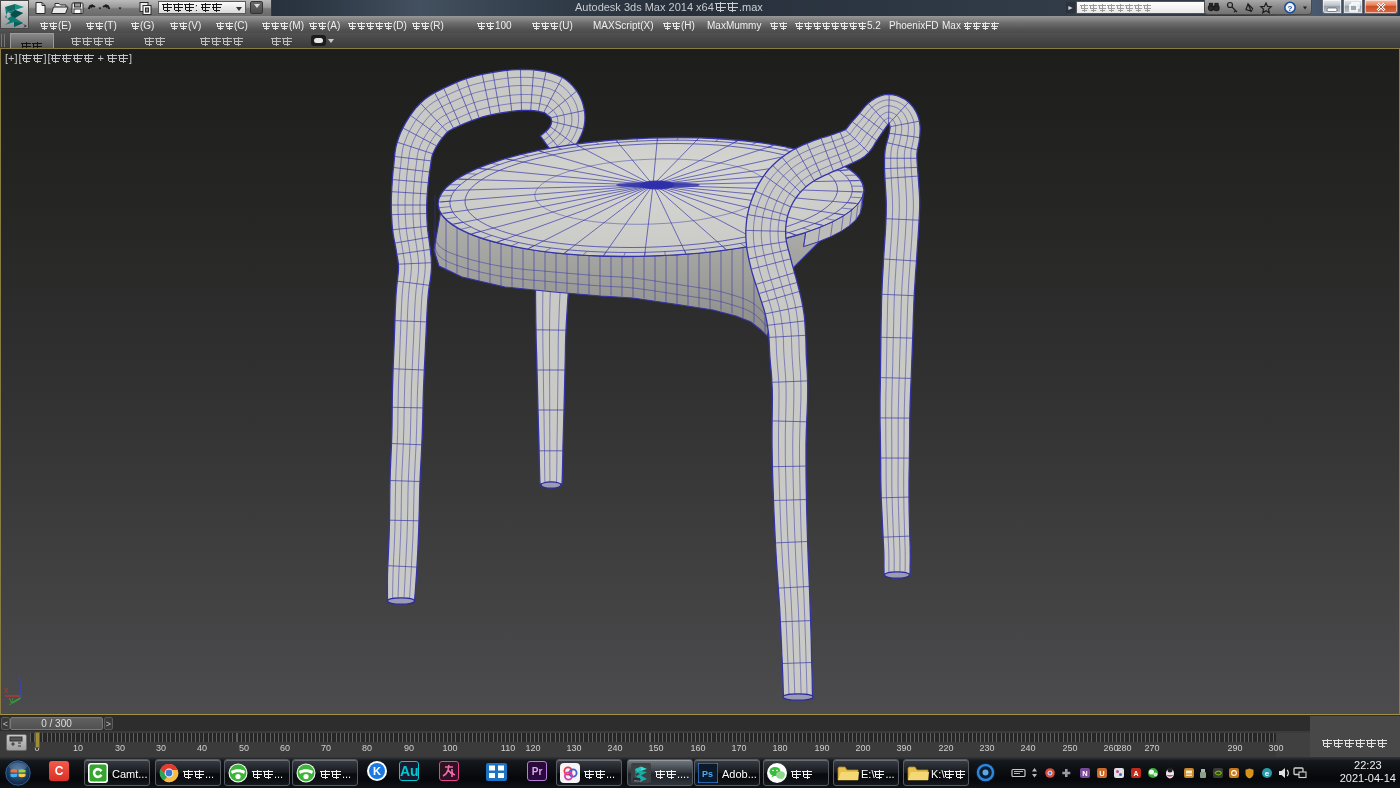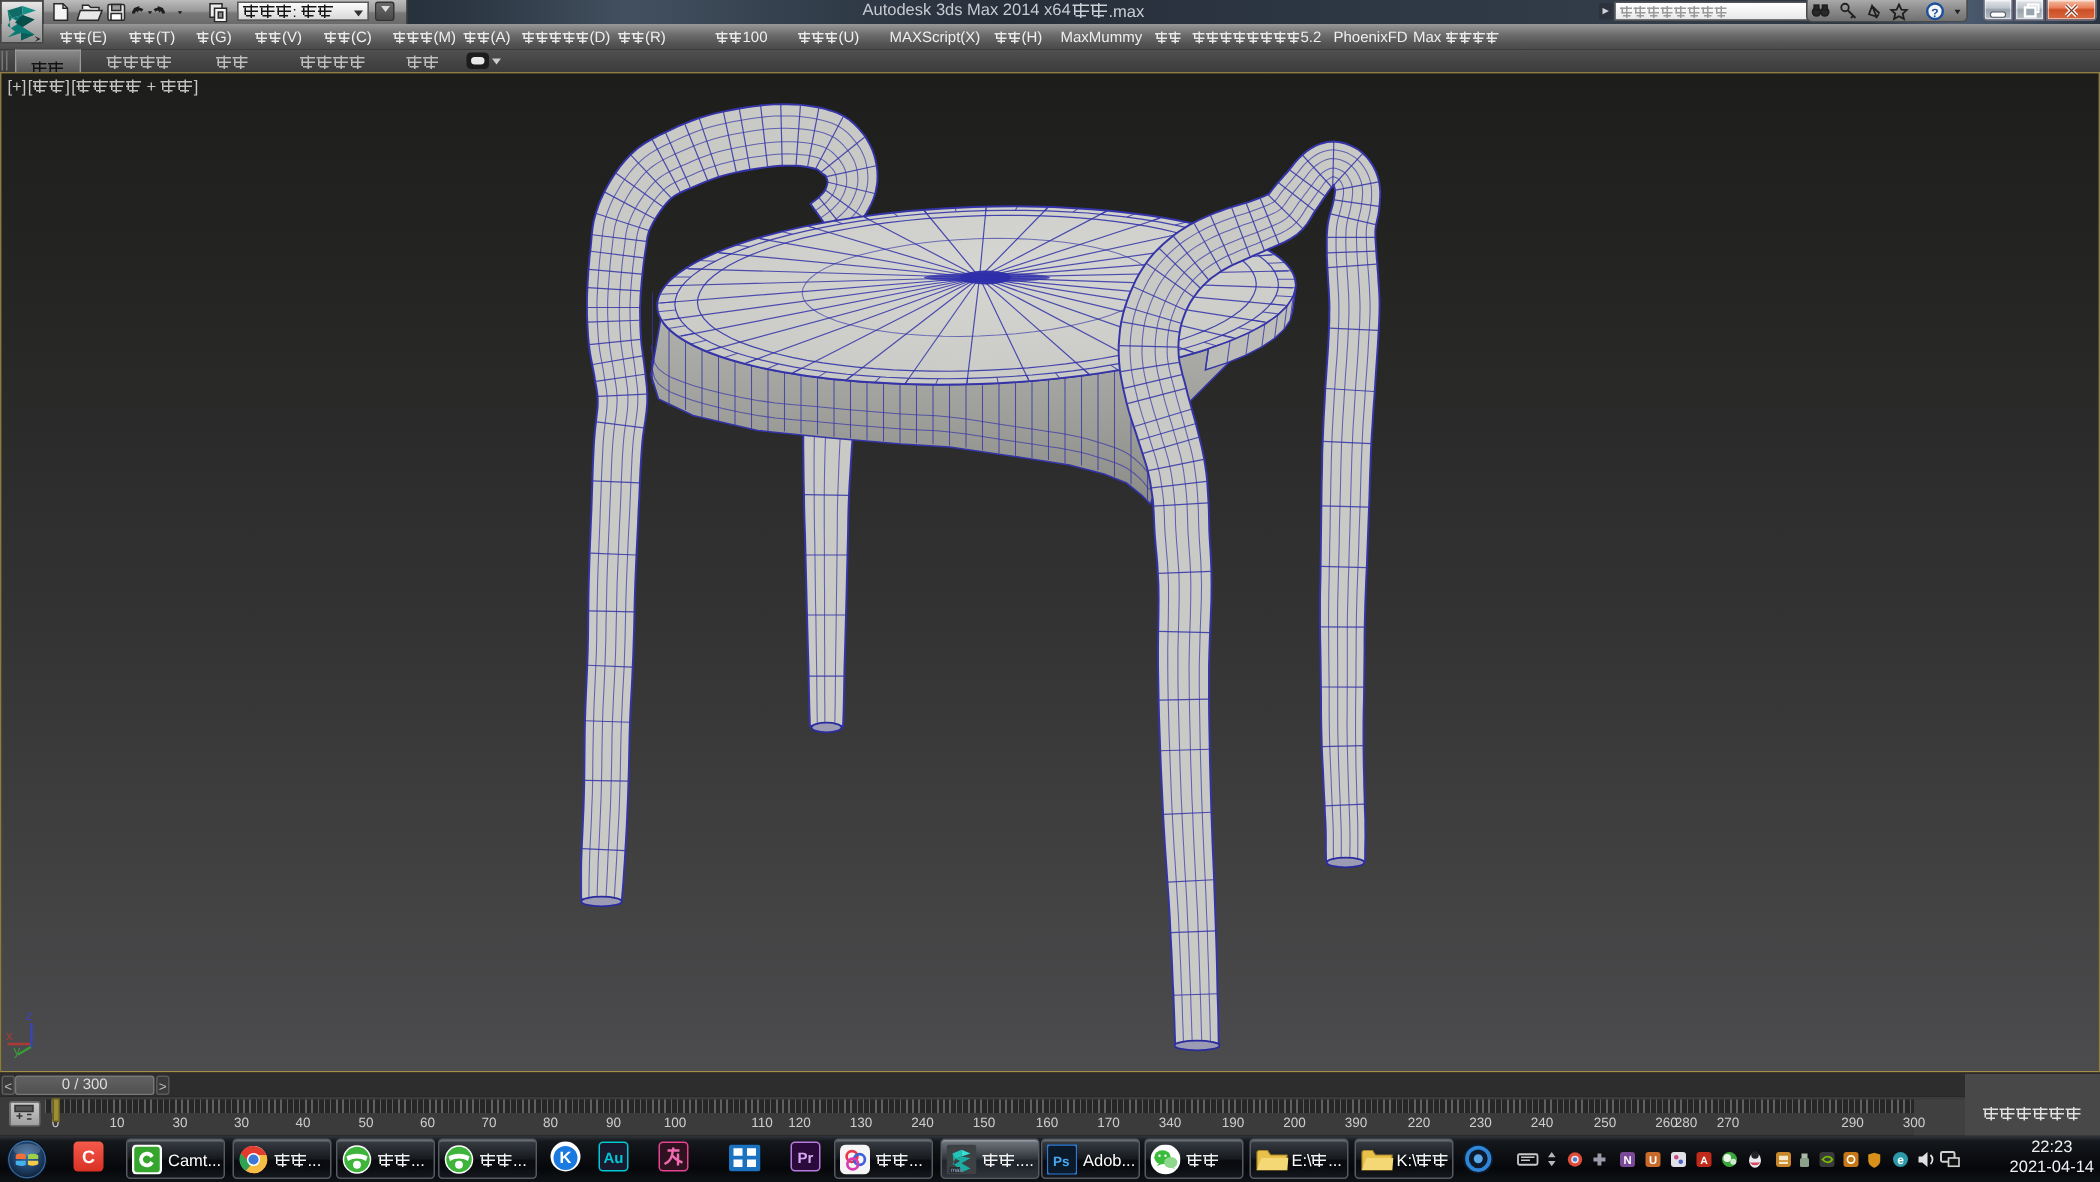--- a/index.html
+++ b/index.html
@@ -229,21 +229,21 @@
     <span class="tnum" style="left:367px">80</span>
     <span class="tnum" style="left:409px">90</span>
     <span class="tnum" style="left:450px">100</span>
     <span class="tnum" style="left:508px">110</span>
     <span class="tnum" style="left:533px">120</span>
     <span class="tnum" style="left:574px">130</span>
     <span class="tnum" style="left:615px">240</span>
     <span class="tnum" style="left:656px">150</span>
     <span class="tnum" style="left:698px">160</span>
     <span class="tnum" style="left:739px">170</span>
-    <span class="tnum" style="left:780px">340</span>
+    <span class="tnum" style="left:780px">180</span>
     <span class="tnum" style="left:822px">190</span>
     <span class="tnum" style="left:863px">200</span>
     <span class="tnum" style="left:904px">390</span>
     <span class="tnum" style="left:946px">220</span>
     <span class="tnum" style="left:987px">230</span>
     <span class="tnum" style="left:1028px">240</span>
     <span class="tnum" style="left:1070px">250</span>
     <span class="tnum" style="left:1111px">260</span>
     <span class="tnum" style="left:1152px">270</span>
     <span class="tnum" style="left:1124px">280</span>
@@ -266,21 +266,21 @@
 <ellipse cx="14" cy="7.5" rx="9" ry="4" fill="#ffffff" opacity="0.16"></ellipse>
 <g>
         <path d="M 6.5 10.8 C 9 9.6 11 9.7 13.2 10.9 L 13.2 13.6 L 6.5 13.6 Z" fill="#f07038"></path>
 <path d="M 14.6 10.9 C 17 9.8 19.2 9.9 21.5 11.1 L 21.5 13.6 L 14.6 13.6 Z" fill="#9ed04a"></path>
 <path d="M 6.5 14.8 L 13.2 14.8 L 13.2 17.6 C 11 18.7 9 18.6 6.5 17.4 Z" fill="#44b2ec"></path>
 <path d="M 14.6 14.8 L 21.5 14.8 L 21.5 17.2 C 19.2 18.4 17 18.5 14.6 17.5 Z" fill="#f8cc48"></path>
       </g>
 </svg>
     <div class="ticon" style="left:49px;background:linear-gradient(#f45a4a,#d93025);color:#fff;font-size:12px">C</div>
     <div class="ticon" style="left:367px;background:#fff;border-radius:10px;color:#fff;font-size:12px"><span style="display:inline-block;width:16px;height:16px;margin-top:2px;border-radius:8px;background:#1a7ae0;color:#fff;font-size:11px;line-height:16px">K</span></div>
-    <div class="ticon" style="left:399px;background:#1a1a2e;border:1px solid #00c8d4;line-height:18px;color:#fff;font-size:12px"><span style="color:#00c8d4;font-size:10px">Au</span></div>
+    <div class="ticon" style="left:399px;background:#1a1a2e;border:1px solid #00c8d4;line-height:18px;color:#fff;font-size:12px"><span style="color:#00c8d4;font-size:14px">Au</span></div>
     <div class="ticon" style="left:439px;background:#2e1220;border:1px solid #e84393"><svg width="18" height="18">
         <g stroke="#f06ab0" stroke-width="1.6" fill="none">
           <path d="M 5 5 L 13 5 M 9 3 L 8 8 C 7 12 5 13 3 14 M 8 8 C 10 11 12 12 15 13 M 12 7 L 12 15"></path>
         </g>
       </svg></div>
     <svg class="abs" style="left:486px;top:6px" width="21" height="18">
 <rect x="0" y="0" width="21" height="18" rx="2" fill="#1b72c0"></rect>
 <rect x="3" y="2.5" width="6" height="5" fill="#fff"></rect>
       <rect x="12" y="2.5" width="6" height="5" fill="#fff"></rect>
 <rect x="3" y="10" width="6" height="5" fill="#fff"></rect>

